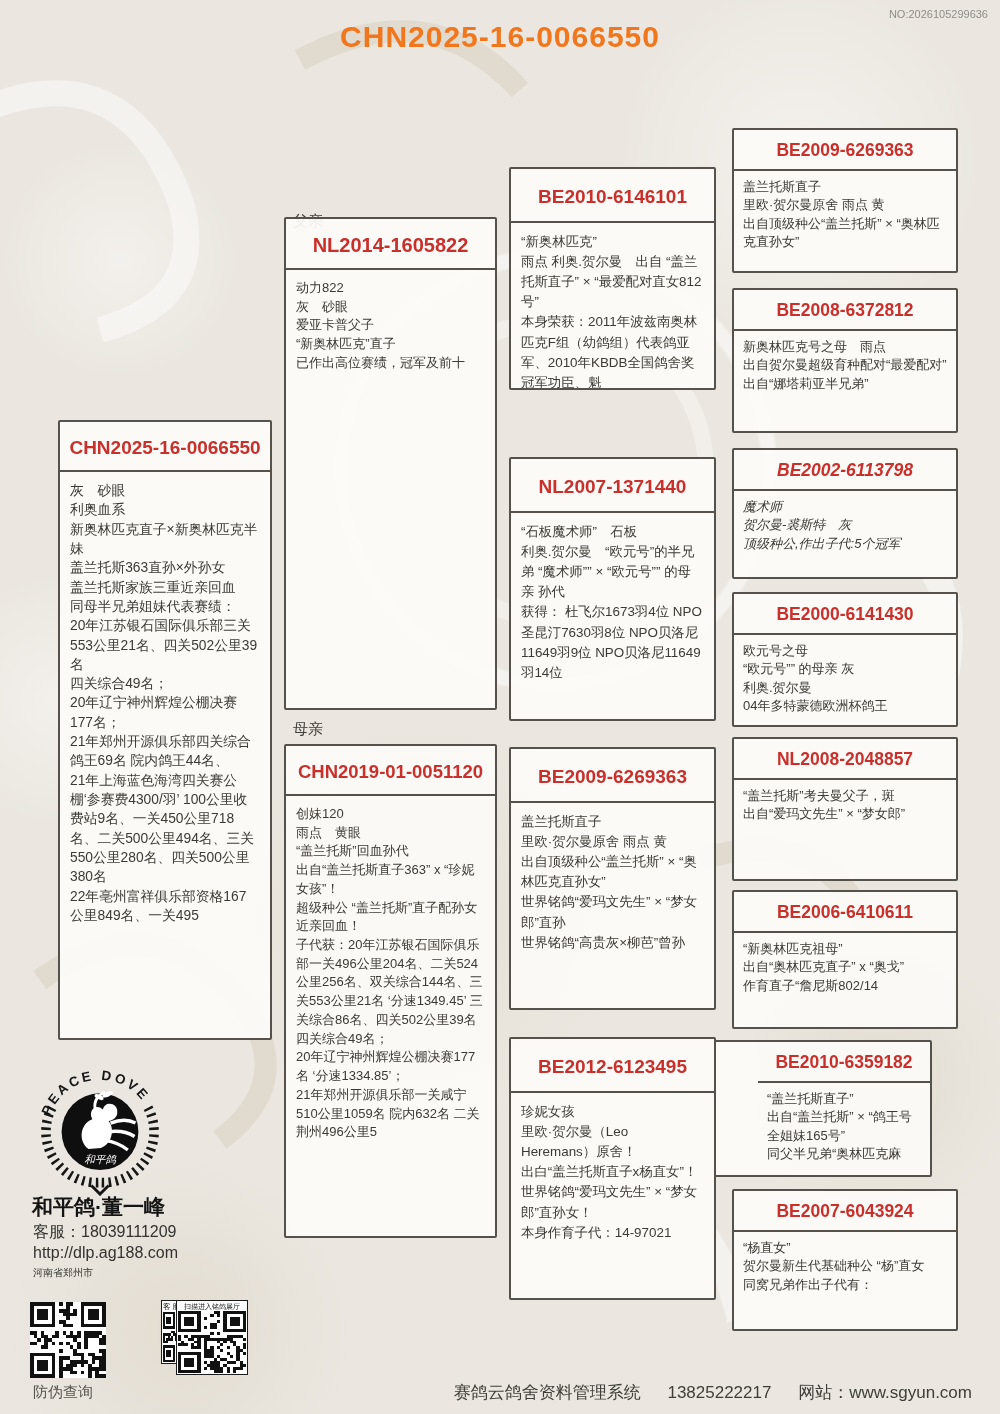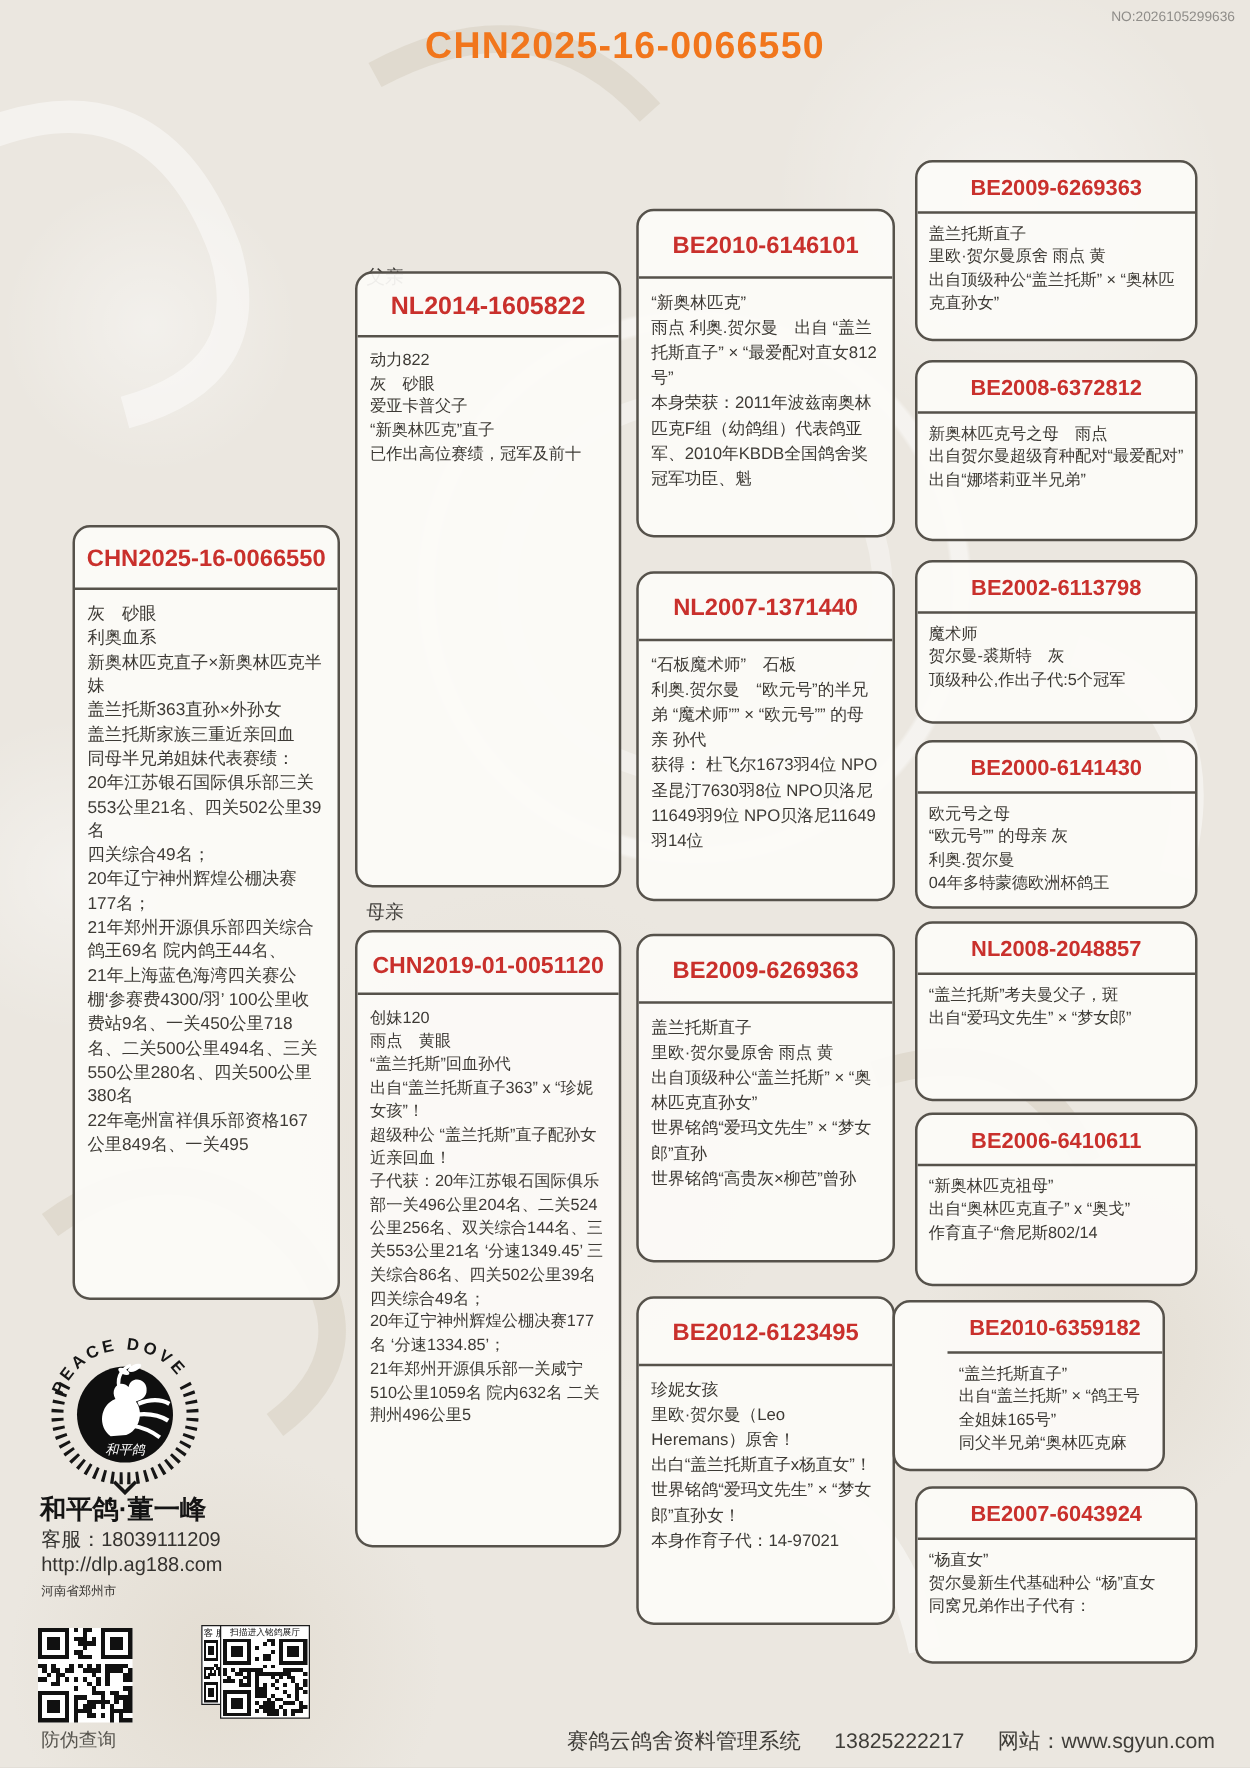--- a/index.html
+++ b/index.html
@@ -14,21 +14,21 @@
       radial-gradient(circle 300px at 420px 920px, rgba(224,217,204,.5), transparent 70%),
       radial-gradient(circle 180px at 60px 700px, rgba(255,255,255,.4), transparent 70%),
       #ebe7e0;}
   .wm{position:absolute;left:0;top:0;z-index:0;}
   .title{position:absolute;left:0;top:20px;width:100%;text-align:center;
     color:#f1761c;font-size:30px;font-weight:bold;letter-spacing:1px;z-index:2;}
   .serial{position:absolute;top:8px;right:12px;font-size:11px;color:#8f8d89;z-index:2;}
   .parent-label{position:absolute;font-size:15px;color:#403e3a;z-index:2;}
 
   .box{position:absolute;z-index:2;display:flex;flex-direction:column;box-sizing:border-box;
-    background:rgba(252,251,247,.93);border:2px solid #56524b;border-radius:14px;overflow:hidden;}
+    background:rgba(252,251,247,.93);border:2px solid #56524b;border-radius:2px;overflow:hidden;}
   .hd{flex:0 0 auto;display:flex;align-items:center;justify-content:center;text-align:center;
     border-bottom:2px solid #56524b;color:#c9302c;font-weight:bold;padding:15px 4px 11px;}
   .bd{flex:1 1 auto;padding:9px 10px 6px;white-space:pre-line;color:#3d3a35;text-align:left;}
   .g1 .hd{font-size:19px;}   .g1 .bd{font-size:13.8px;line-height:1.4;}
   .g2 .hd{font-size:20px;}   .g2 .bd{font-size:13px;line-height:1.44;}
   .g2m .hd{font-size:18.5px;}
   .g3 .hd{font-size:19px;padding:17px 2px 13px;} .g3 .bd{font-size:13.4px;line-height:1.5;}
   .g4 .hd{font-size:17.5px;padding:10px 2px 8px;} .g4 .bd{font-size:13px;line-height:1.42;padding:7px 9px 4px;}
 
   .seller-name{position:absolute;left:32px;top:1193px;font-size:21px;font-weight:bold;color:#141414;z-index:2;}
@@ -97,21 +97,21 @@
     <div class="bd">创妹120
 雨点　黄眼
 “盖兰托斯”回血孙代
 出自“盖兰托斯直子363” x “珍妮女孩”！
 超级种公 “盖兰托斯”直子配孙女近亲回血！
 子代获：20年江苏银石国际俱乐部一关496公里204名、二关524公里256名、双关综合144名、三关553公里21名 ‘分速1349.45’ 三关综合86名、四关502公里39名 四关综合49名；
 20年辽宁神州辉煌公棚决赛177名 ‘分速1334.85’；
 21年郑州开源俱乐部一关咸宁510公里1059名 院内632名 二关荆州496公里5</div>
   </div>
 
-  <div class="box g3" style="left:509px;top:167px;width:207px;height:263px;">
+  <div class="box g3" style="left:509px;top:167px;width:207px;height:223px;">
     <div class="hd">BE2010-6146101</div>
     <div class="bd">“新奥林匹克”
 雨点 利奥.贺尔曼　出自 “盖兰托斯直子” × “最爱配对直女812号”
 本身荣获：2011年波兹南奥林匹克F组（幼鸽组）代表鸽亚军、2010年KBDB全国鸽舍奖冠军功臣、魁</div>
   </div>
   <div class="box g3" style="left:509px;top:457px;width:207px;height:264px;">
     <div class="hd">NL2007-1371440</div>
     <div class="bd">“石板魔术师”　石板
 利奥.贺尔曼　“欧元号”的半兄弟 “魔术师”” × “欧元号”” 的母亲 孙代
 获得： 杜飞尔1673羽4位 NPO圣昆汀7630羽8位 NPO贝洛尼11649羽9位 NPO贝洛尼11649羽14位</div>
@@ -137,21 +137,21 @@
     <div class="bd">盖兰托斯直子
 里欧·贺尔曼原舍 雨点 黄
 出自顶级种公“盖兰托斯” × “奥林匹克直孙女”</div>
   </div>
   <div class="box g4" style="left:732px;top:288px;width:226px;height:145px;">
     <div class="hd">BE2008-6372812</div>
     <div class="bd">新奥林匹克号之母　雨点
 出自贺尔曼超级育种配对“最爱配对”
 出自“娜塔莉亚半兄弟”</div>
   </div>
-  <div class="box g4" style="left:732px;top:448px;width:226px;height:131px;">
+  <div class="box g4" style="left:732px;top:448px;width:226px;height:131px;font-style:italic;">
     <div class="hd">BE2002-6113798</div>
     <div class="bd">魔术师
 贺尔曼-裘斯特　灰
 顶级种公,作出子代:5个冠军</div>
   </div>
   <div class="box g4" style="left:732px;top:592px;width:226px;height:135px;">
     <div class="hd">BE2000-6141430</div>
     <div class="bd">欧元号之母
 “欧元号”” 的母亲 灰
 利奥.贺尔曼

